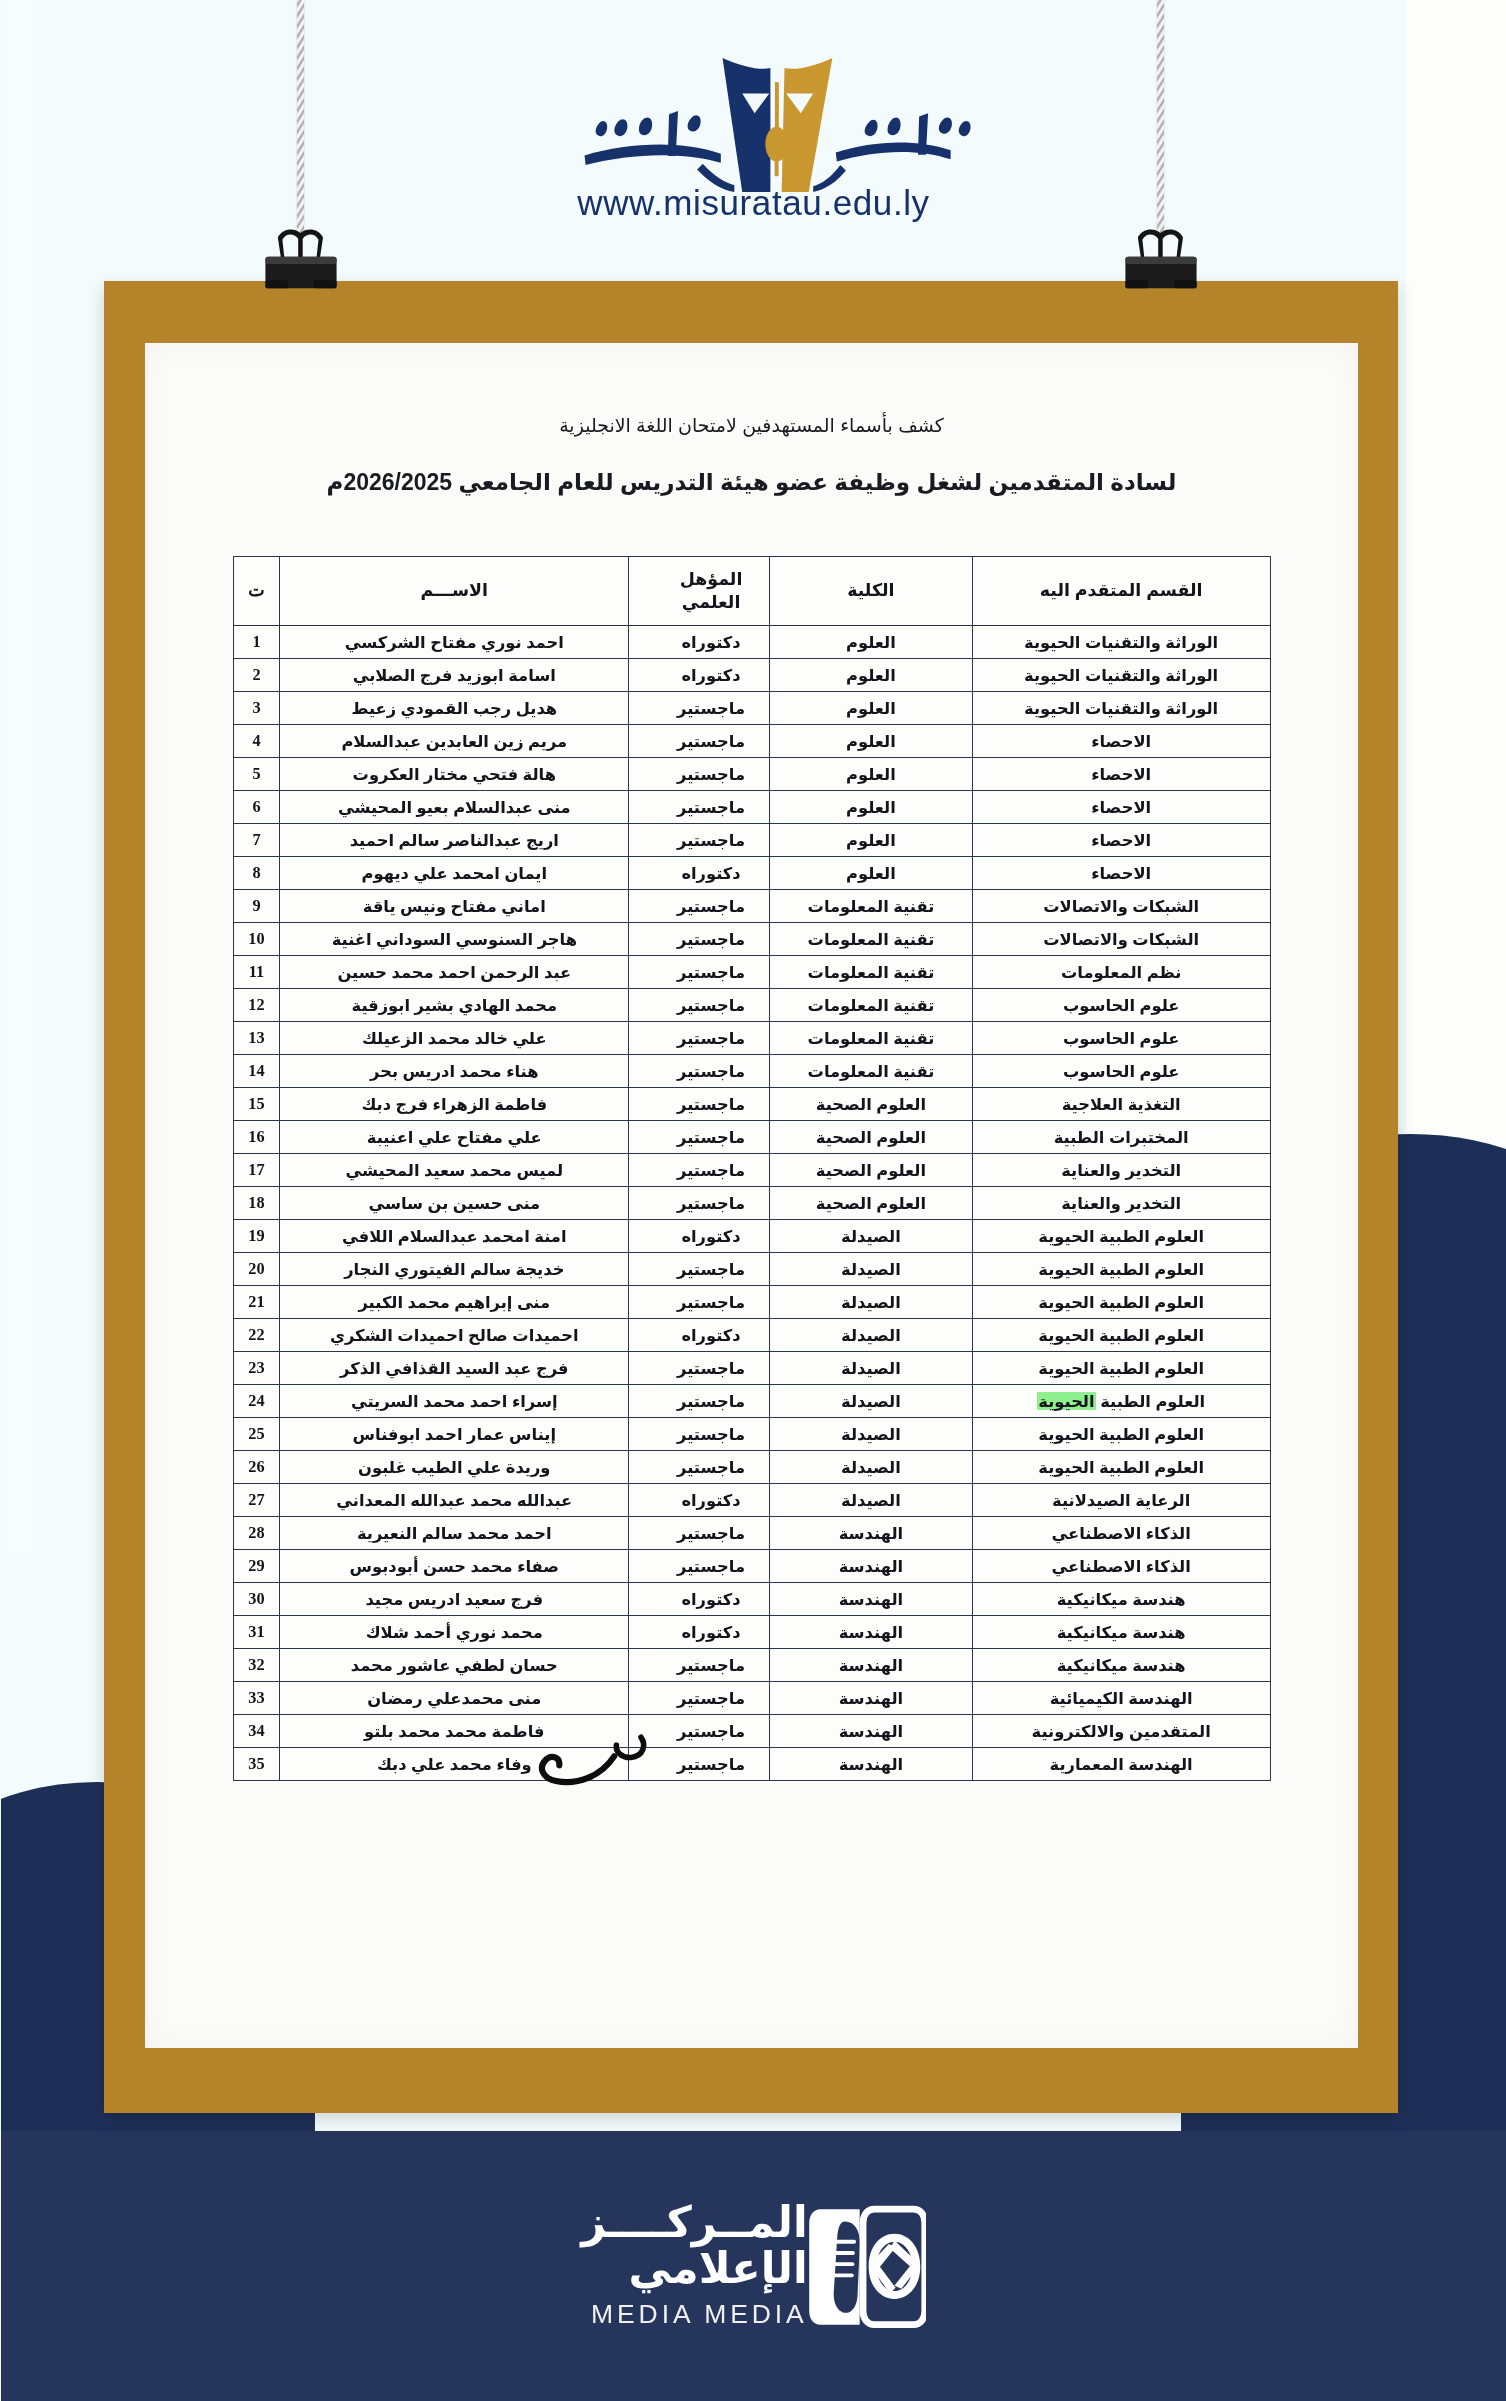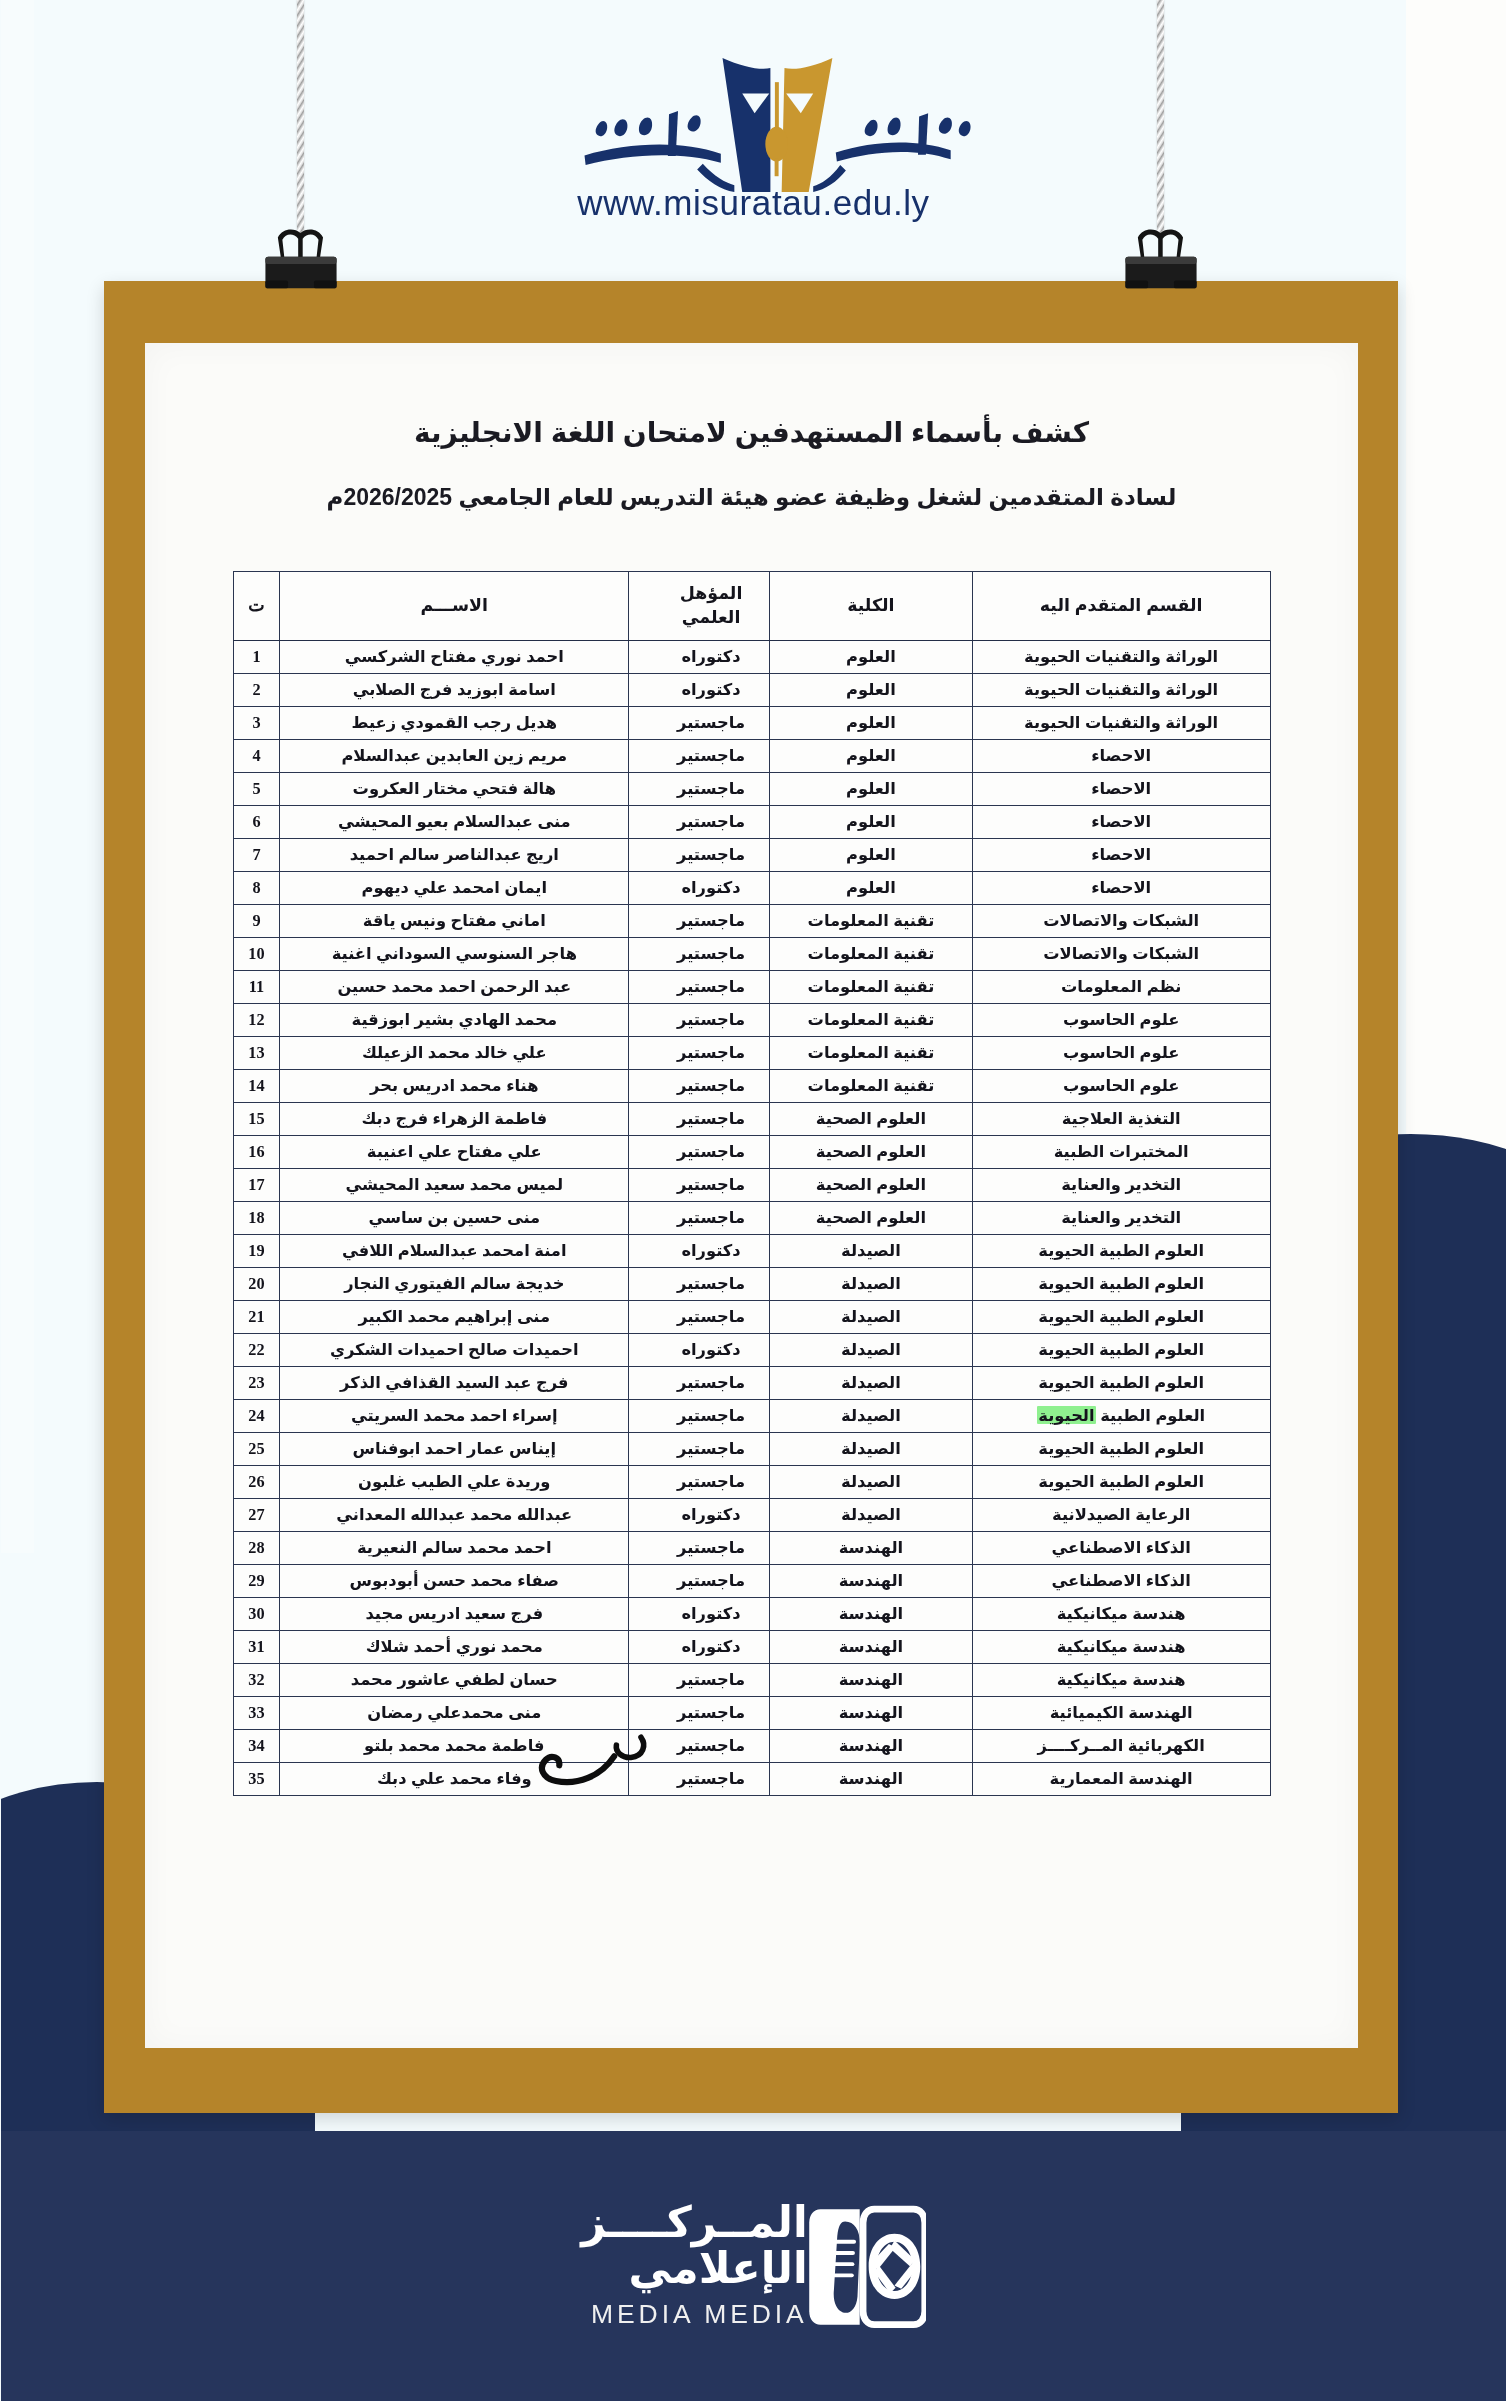--- a/index.html
+++ b/index.html
@@ -112,21 +112,21 @@
     overflow: hidden;
     box-shadow: inset 0 0 34px rgba(0,0,0,0.035);
   }
 
   .doc-title-block {
     margin: 68px 73px 0 73px;
     text-align: center;
     color: #1a1a22;
   }
   .doc-title-1 {
-    font-size: 28px; font-weight: 700; line-height: 1.6;
+    font-size: 19px; font-weight: 400; line-height: 1.6;
     letter-spacing: 0.3px;
   }
   .doc-title-2 {
     font-size: 23px; font-weight: 700; line-height: 1.6;
     margin-top: 23px; letter-spacing: 0.3px;
   }
 
   
   table.roster {
     margin: 55px auto 0 auto;
@@ -479,21 +479,21 @@
           <td class="col-idx">32</td>
         </tr>
         <tr>
           <td class="col-dept">الهندسة الكيميائية</td>
           <td class="col-fac">الهندسة</td>
           <td class="col-qual">ماجستير</td>
           <td class="col-name">منى محمدعلي رمضان</td>
           <td class="col-idx">33</td>
         </tr>
         <tr>
-          <td class="col-dept">الكهربائية المــركــــز</td>
+          <td class="col-dept">المتقدمين والالكترونية</td>
           <td class="col-fac">الهندسة</td>
           <td class="col-qual">ماجستير</td>
           <td class="col-name">فاطمة محمد محمد بلتو</td>
           <td class="col-idx">34</td>
         </tr>
         <tr>
           <td class="col-dept">الهندسة المعمارية</td>
           <td class="col-fac">الهندسة</td>
           <td class="col-qual">ماجستير</td>
           <td class="col-name">وفاء محمد علي دبك</td>

